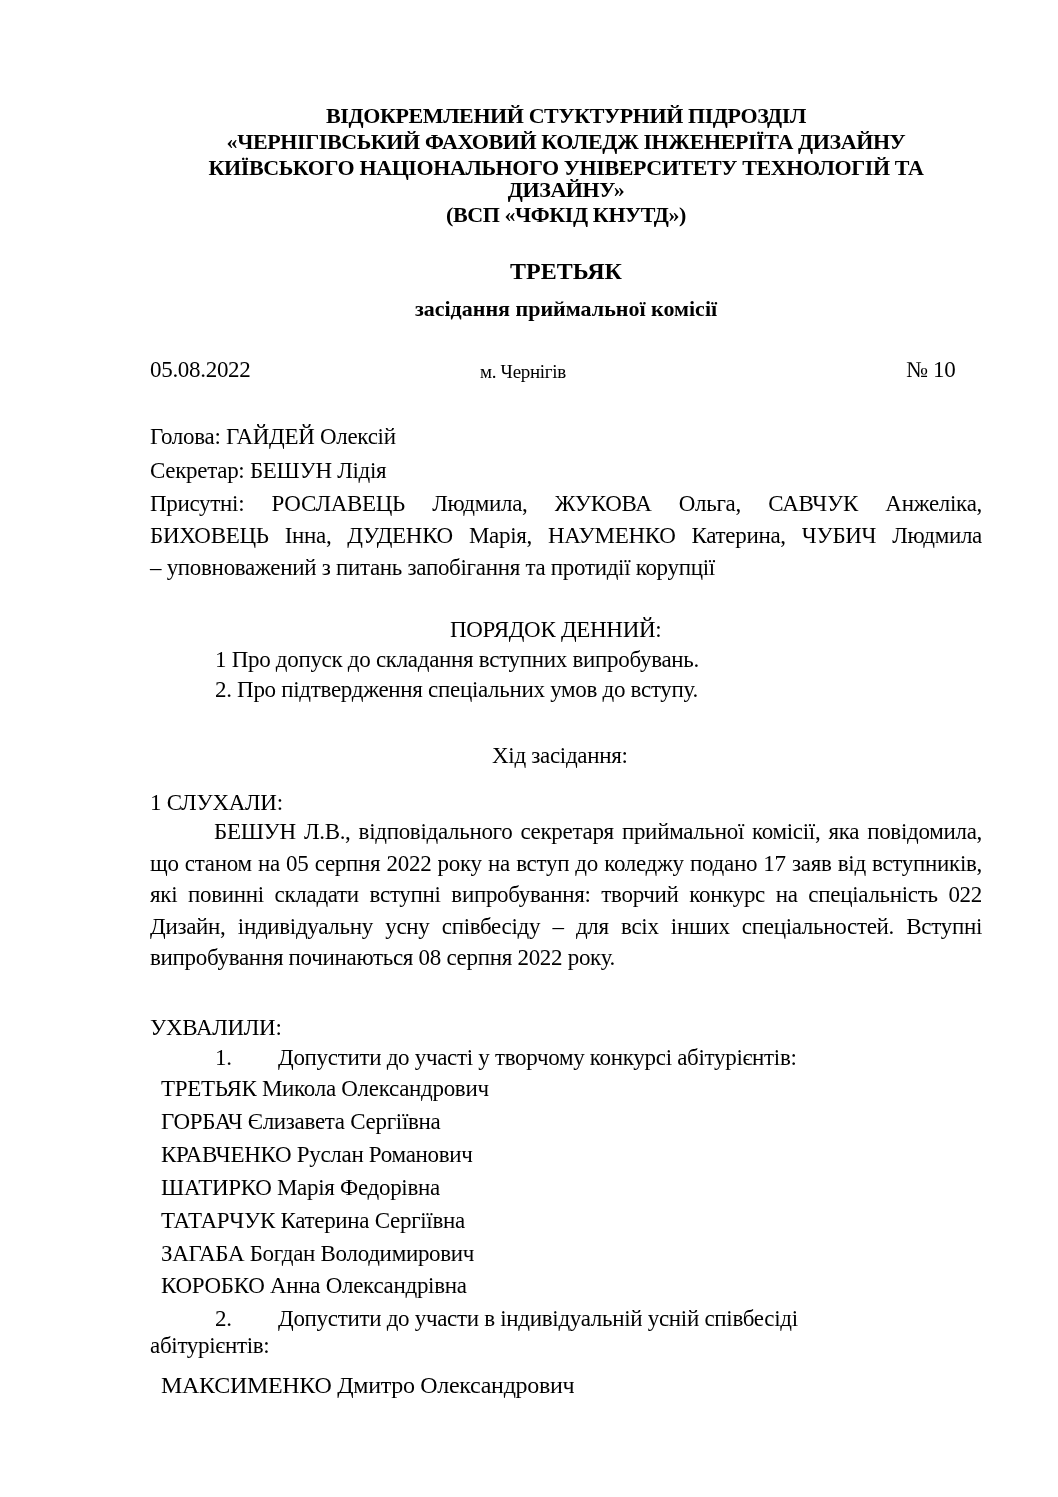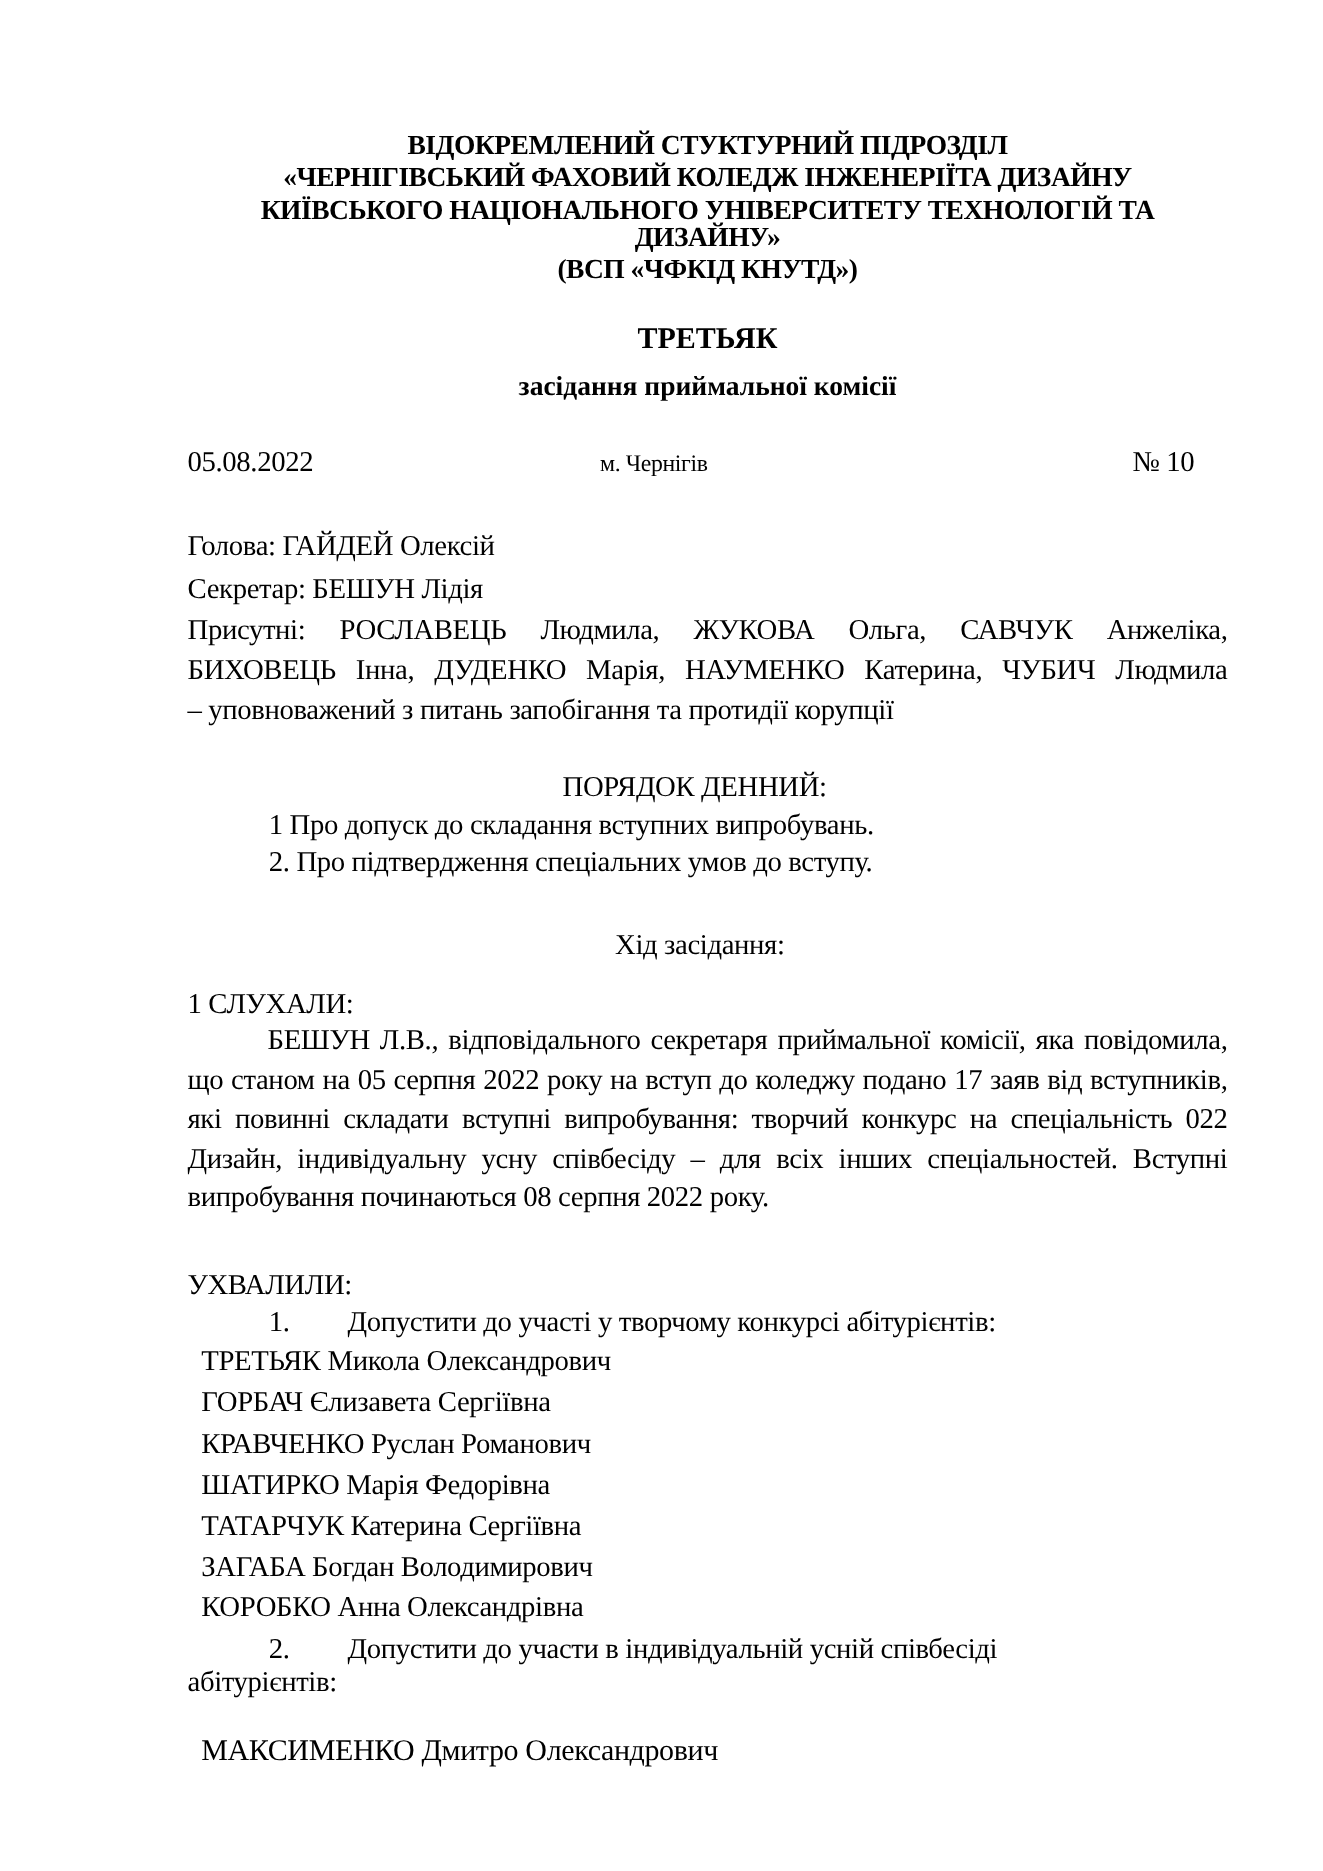--- a/index.html
+++ b/index.html
@@ -110,16 +110,16 @@
     <div class="n" style="top:1208px;">ТАТАРЧУК Катерина Сергіївна</div>
     <div class="n" style="top:1241px;">ЗАГАБА Богдан Володимирович</div>
     <div class="n" style="top:1273px;">КОРОБКО Анна Олександрівна</div>
   </div>
 
   <div class="abs t" style="left:215px; top:1306px;">2.</div>
   <div class="abs t" style="left:278px; top:1306px;">Допустити до участи в індивідуальній усній співбесіді</div>
   <div class="abs t" style="left:150px; top:1333px;">абітурієнтів:</div>
 
   <div class="names">
-    <div class="n" style="top:1372px; font-size:24px;margin-top:16px;">МАКСИМЕНКО Дмитро Олександрович</div>
+    <div class="n" style="top:1372px; font-size:24px;">МАКСИМЕНКО Дмитро Олександрович</div>
   </div>
 
 </div>
 
 </body></html>

